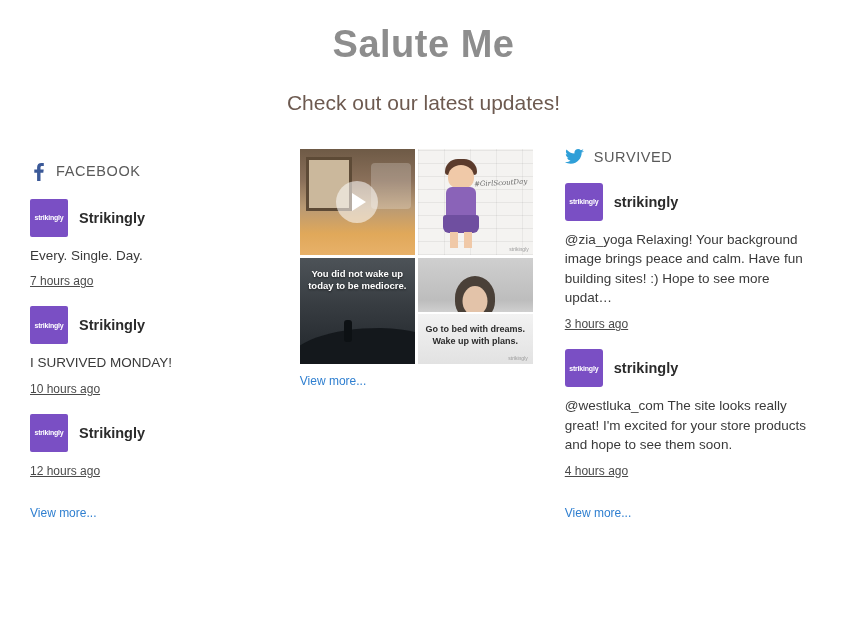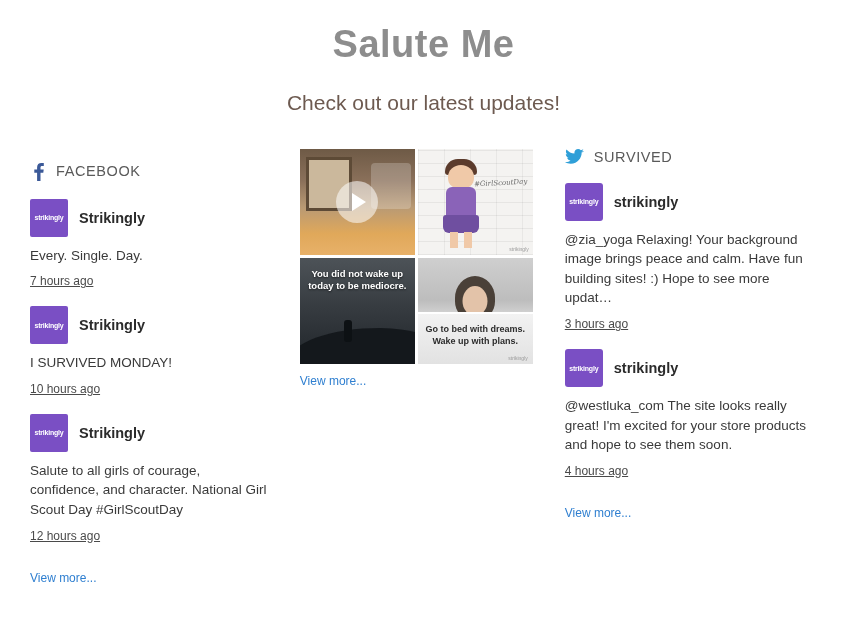--- a/index.html
+++ b/index.html
@@ -343,21 +343,20 @@
         </div>
         <p class="post-text">I SURVIVED MONDAY!</p>
         <a class="timestamp">10 hours ago</a>
       </div>
 
       <div class="post">
         <div class="post-head">
           <div class="avatar">strikingly</div>
           <span class="username">Strikingly</span>
         </div>
-        <p class="post-text">Salute to all girls of courage, confidence, and character. National Girl Scout Day #GirlScoutDay</p>
         <a class="timestamp">12 hours ago</a>
       </div>
 
       <a class="view-more" href="#">View more...</a>
     </div>
 
     <div class="col col-instagram">
 
       <div class="ig-grid">
         <div class="ig-cell ig-1">

